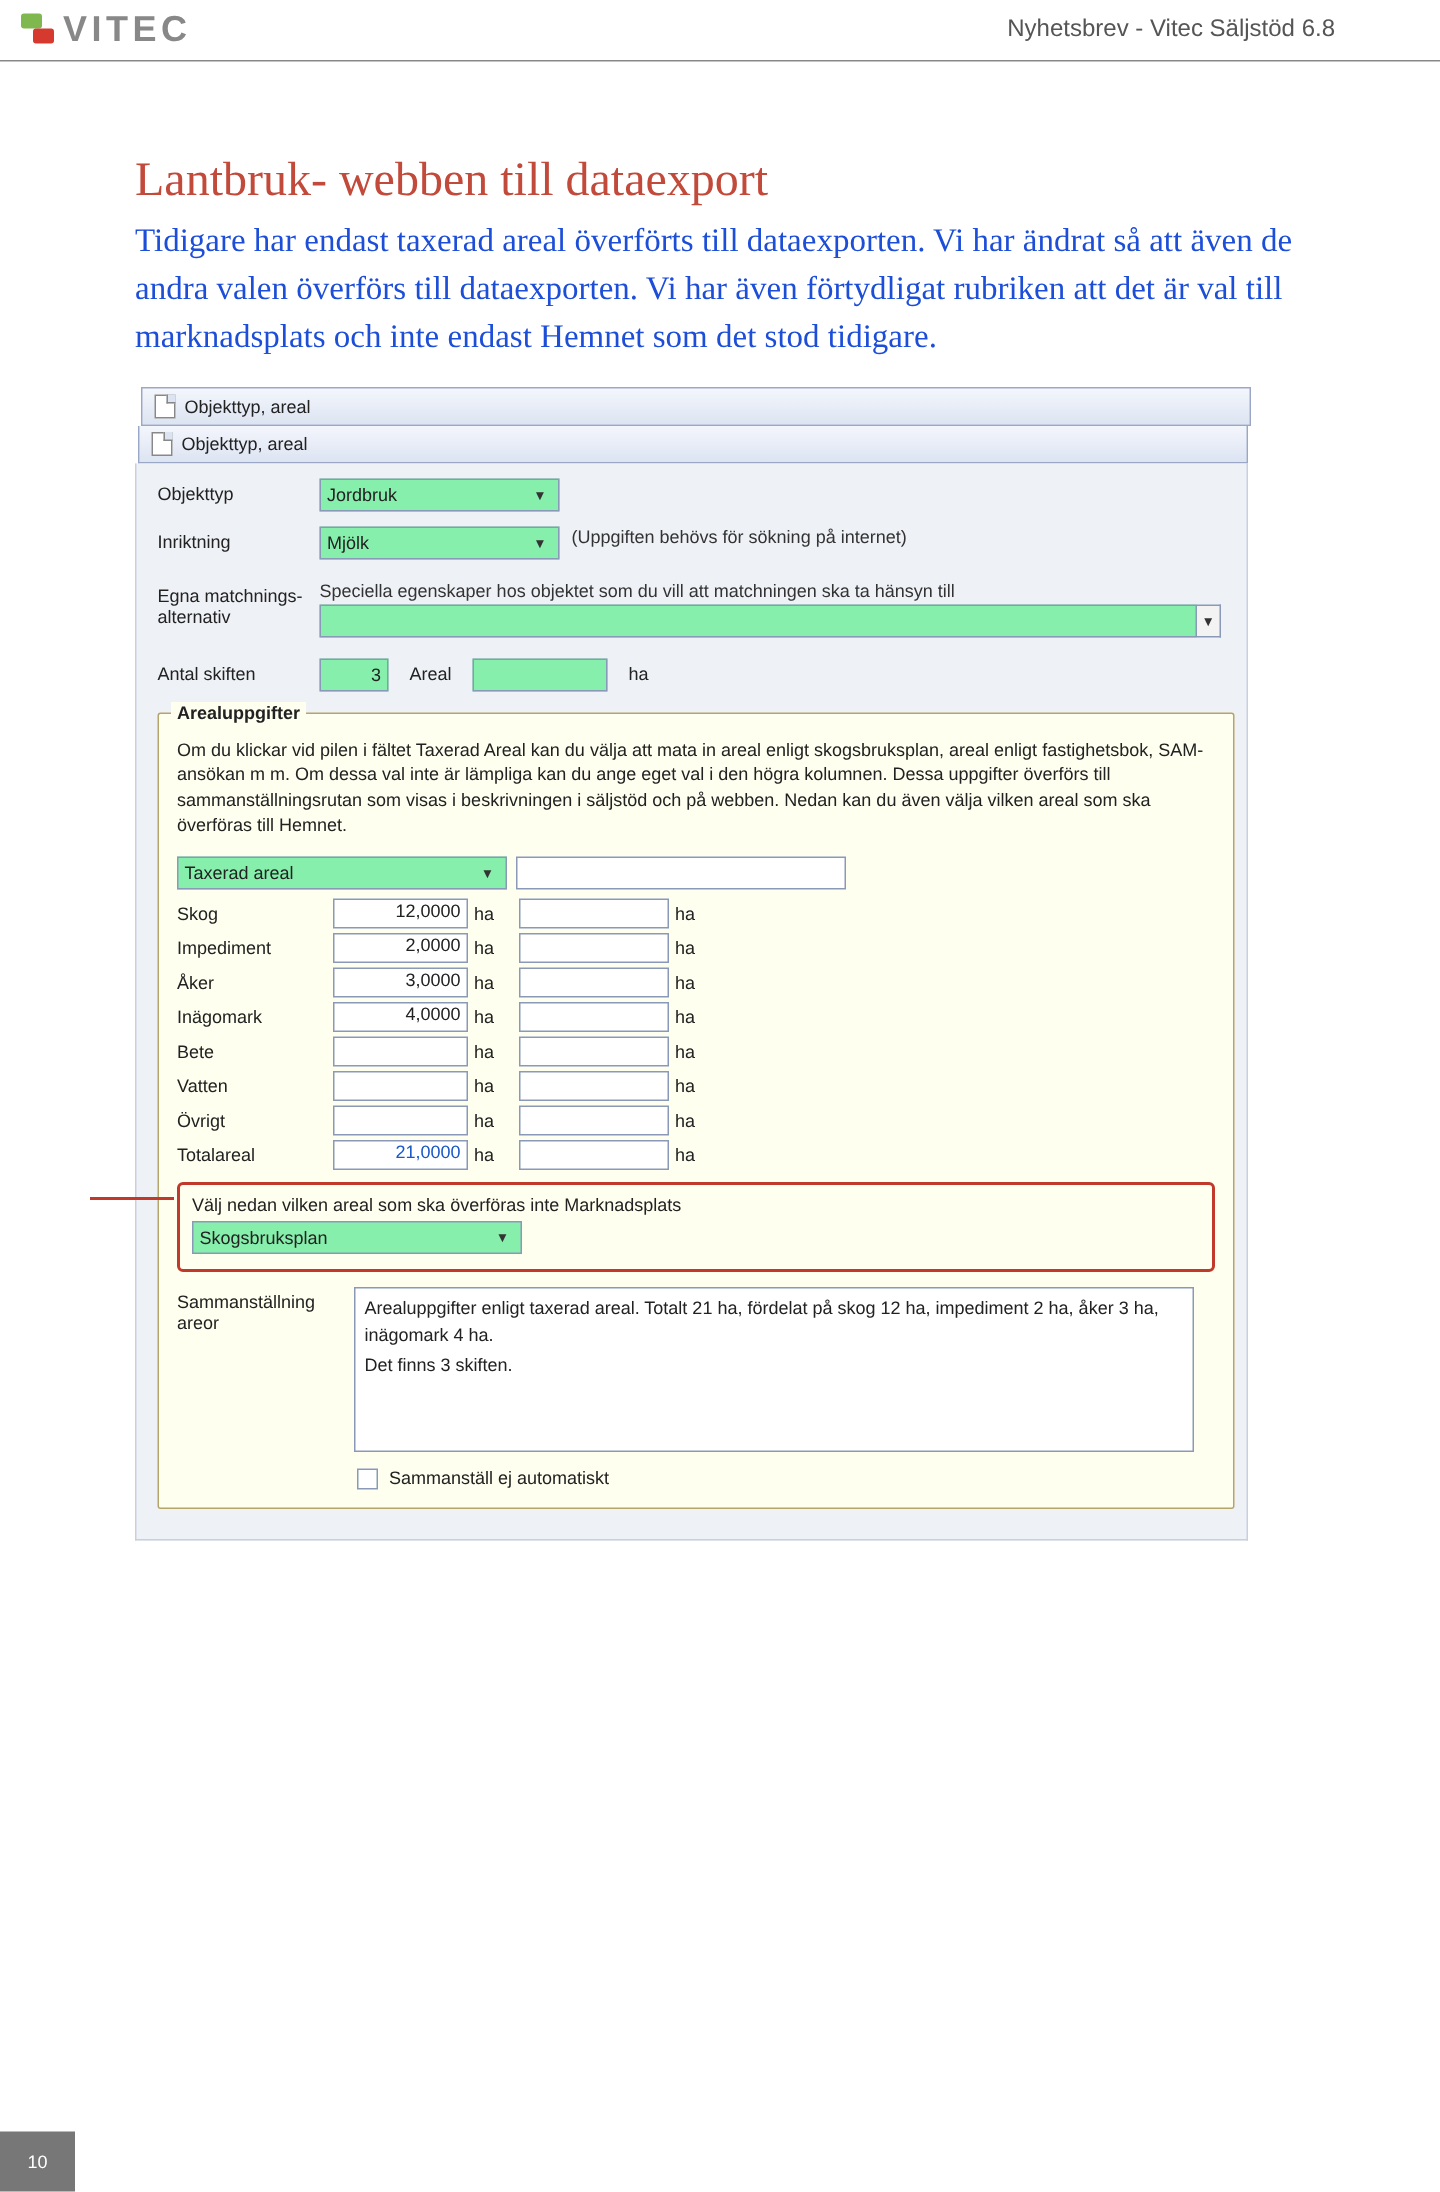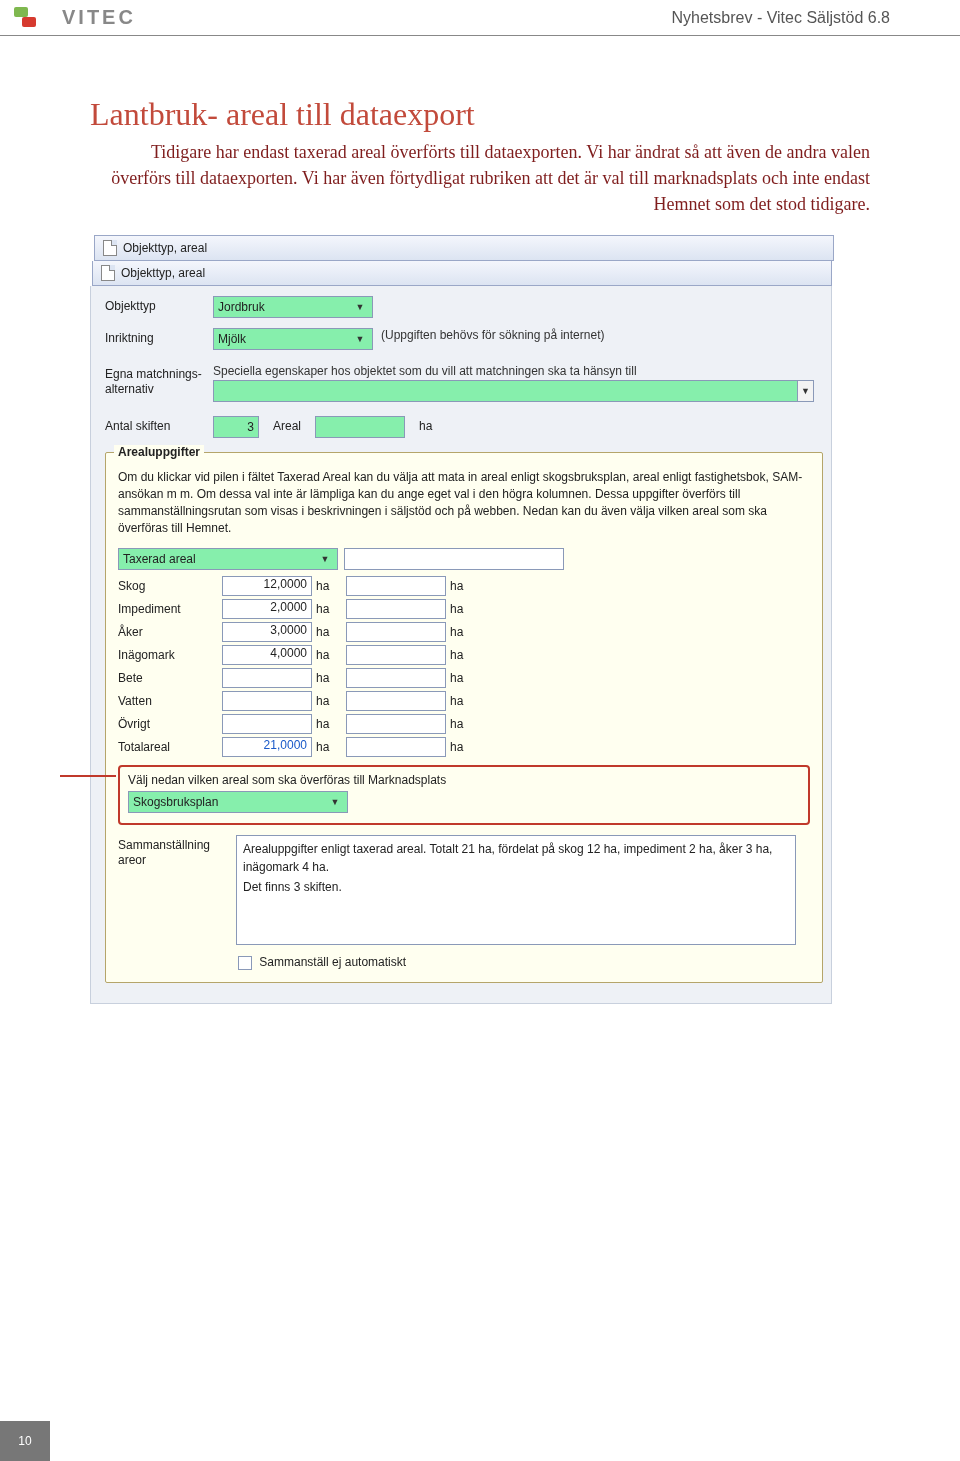--- a/index.html
+++ b/index.html
@@ -28,45 +28,43 @@
   }
   .logo-ico::before, .logo-ico::after {
     content:""; position:absolute; width:14px; height:10px; border-radius:2px;
   }
   .logo-ico::before { background:#7fb84f; left:0; top:0; }
   .logo-ico::after  { background:#d63a2f; left:8px; top:10px; }
   .logo-txt {
     font-family: Arial, sans-serif;
     font-weight: bold;
     letter-spacing: 3px;
-    font-size: 20px;
+    font-size: 24px;
     color: #888;
     text-transform: uppercase;
-    margin-left: 20px;
   }
   .hdr-right {
     font-family: Arial, sans-serif;
     font-size: 16px;
     color: #555;
   }
   .doc-body { padding: 60px 90px 30px 90px; }
   .h1 {
     font-family: Georgia, serif;
     color: #c24a3b;
     font-size: 32px;
     font-weight: normal;
     margin: 0 0 6px 0;
   }
   .para {
     font-family: Georgia, serif;
-    font-size: 18px;
+    font-size: 22px;
     line-height: 1.45;
-    color: #7f1d1d;
+    color: #1d4ed8;
     margin: 0 0 18px 0;
-    text-align: right;
   }
   
   .shot {
     font-family: Tahoma, Arial, sans-serif;
     font-size: 12px;
     color: #222;
     width: 750px;
   }
   .bar1, .bar2 {
     display: flex; align-items: center;
@@ -176,21 +174,21 @@
 
   <div class="hdr">
     <div class="logo-wrap">
       <span class="logo-ico"></span>
       <span class="logo-txt">VITEC</span>
     </div>
     <div class="hdr-right">Nyhetsbrev - Vitec Säljstöd 6.8</div>
   </div>
 
   <div class="doc-body">
-    <h1 class="h1">Lantbruk- areal till dataexport</h1>
+    <h1 class="h1">Lantbruk- webben till dataexport</h1>
     <p class="para">Tidigare har endast taxerad areal överförts till dataexporten. Vi har ändrat så att även de andra valen överförs till dataexporten. Vi har även förtydligat rubriken att det är val till marknadsplats och inte endast Hemnet som det stod tidigare.</p>
 
     <div class="shot">
 
       <div class="bar1">
         <span class="doc-ico"></span>
         <span>Objekttyp, areal</span>
       </div>
       <div class="bar2">
         <span class="doc-ico"></span>
@@ -303,21 +301,21 @@
               <div class="arow">
                 <div class="albl">Totalareal</div>
                 <div class="aval total">21,0000</div>
                 <div class="aunit">ha</div>
                 <div class="aval2"></div>
                 <div class="aunit">ha</div>
               </div>
             </div>
 
           <div class="redbox">
-            <div style="margin-bottom:4px;">Välj nedan vilken areal som ska överföras till Marknadsplats</div>
+            <div style="margin-bottom:4px;">Välj nedan vilken areal som ska överföras inte Marknadsplats</div>
             <div class="field combo small">
               <span>Skogsbruksplan</span>
               <span class="dd-arrow">▼</span>
             </div>
           </div>
 
           <div class="row" style="margin-top:10px;">
             <div class="lbl" style="line-height:1.2;width:110px;">Sammanställning areor</div>
             <div class="sum-ta">
               <div>Arealuppgifter enligt taxerad areal. Totalt 21 ha, fördelat på skog 12 ha, impediment 2 ha, åker 3 ha, inägomark 4 ha.</div>

